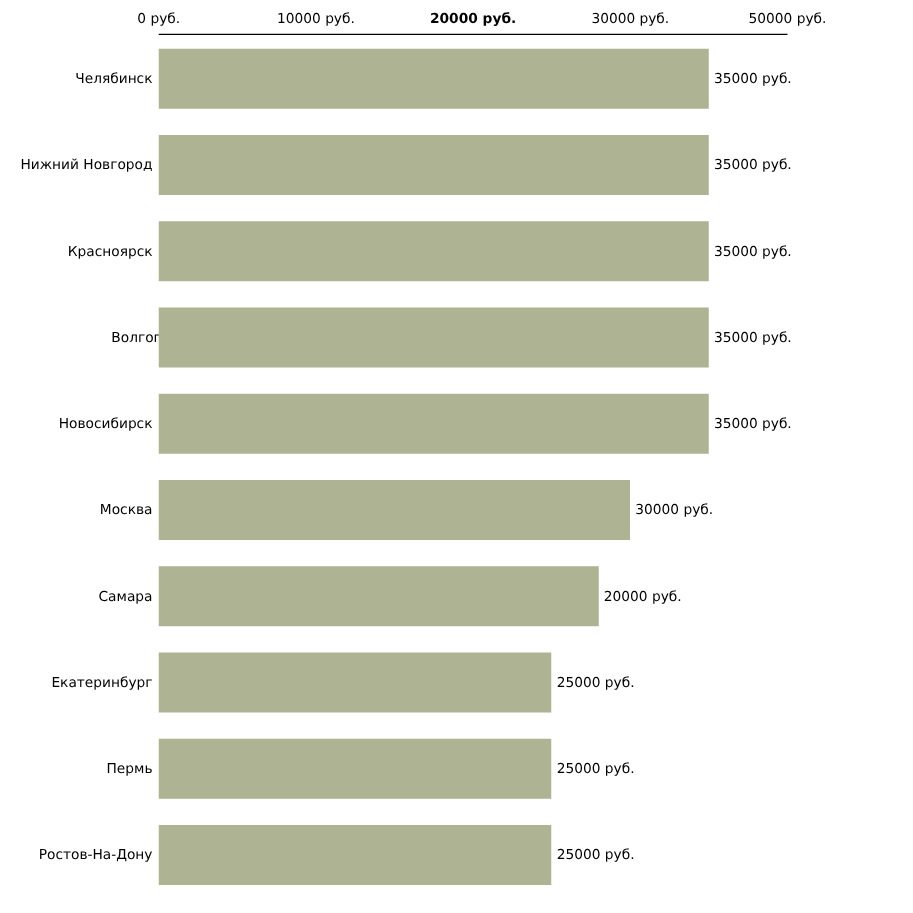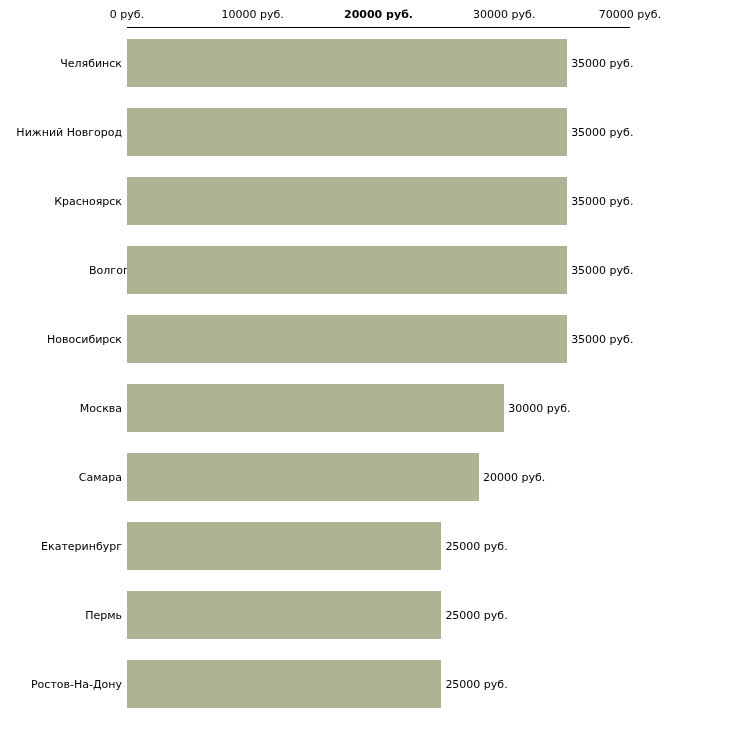--- a/index.html
+++ b/index.html
@@ -90,21 +90,21 @@
 </style>
 </head>
 <body>
 
 <div id="chart-root">
   <div class="axis-top" id="axis-top">
       <div class="tick-label" style="left: 127px;">0 руб.</div>
       <div class="tick-label" style="left: 252.75px;">10000 руб.</div>
       <div class="tick-label" style="left: 378.5px; font-weight: bold;">20000 руб.</div>
       <div class="tick-label" style="left: 504.25px;">30000 руб.</div>
-      <div class="tick-label" style="left: 630px;">70000 руб.</div>
+      <div class="tick-label" style="left: 630px;">50000 руб.</div>
     </div>
   <div class="axis-line"></div>
   <div class="plot" id="plot">
       <div class="row" style="top: 0px; height: 69px;">
         <div class="cat-label">Челябинск</div>
         <div class="bar-wrap" style="width: 440.125px;">
           <div class="bar" style="background: rgb(174, 179, 147);"></div>
           <div class="bar-value">35000 руб.</div>
         </div>
       </div>

